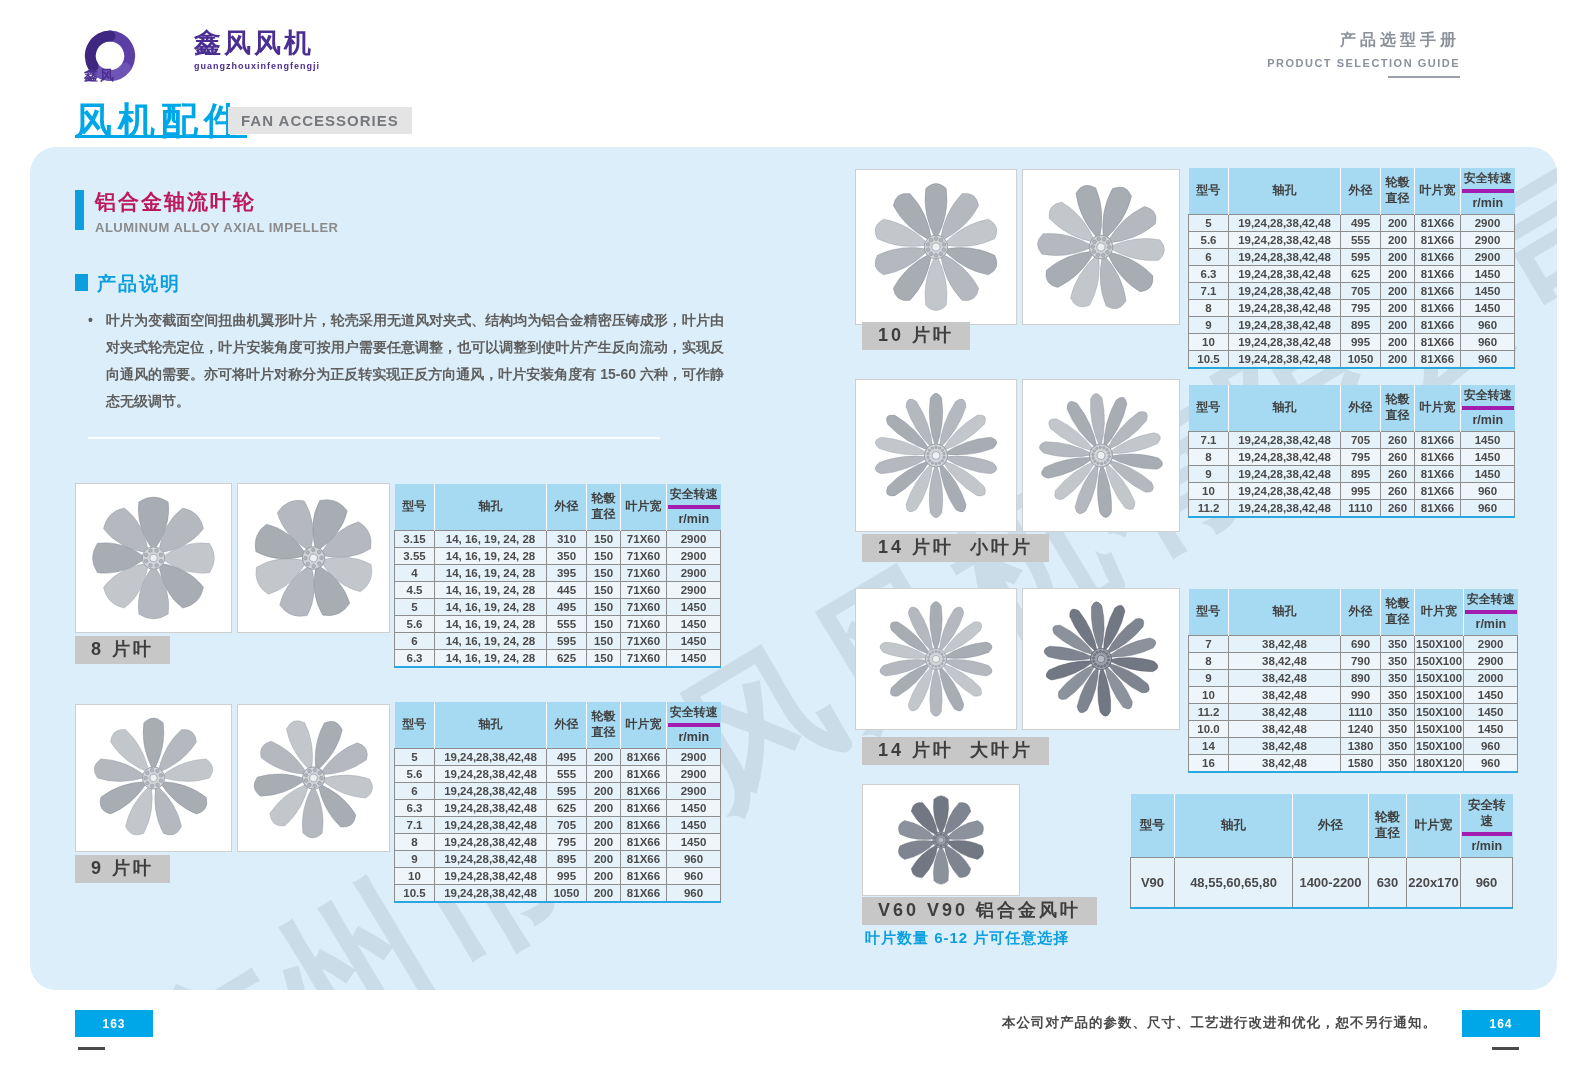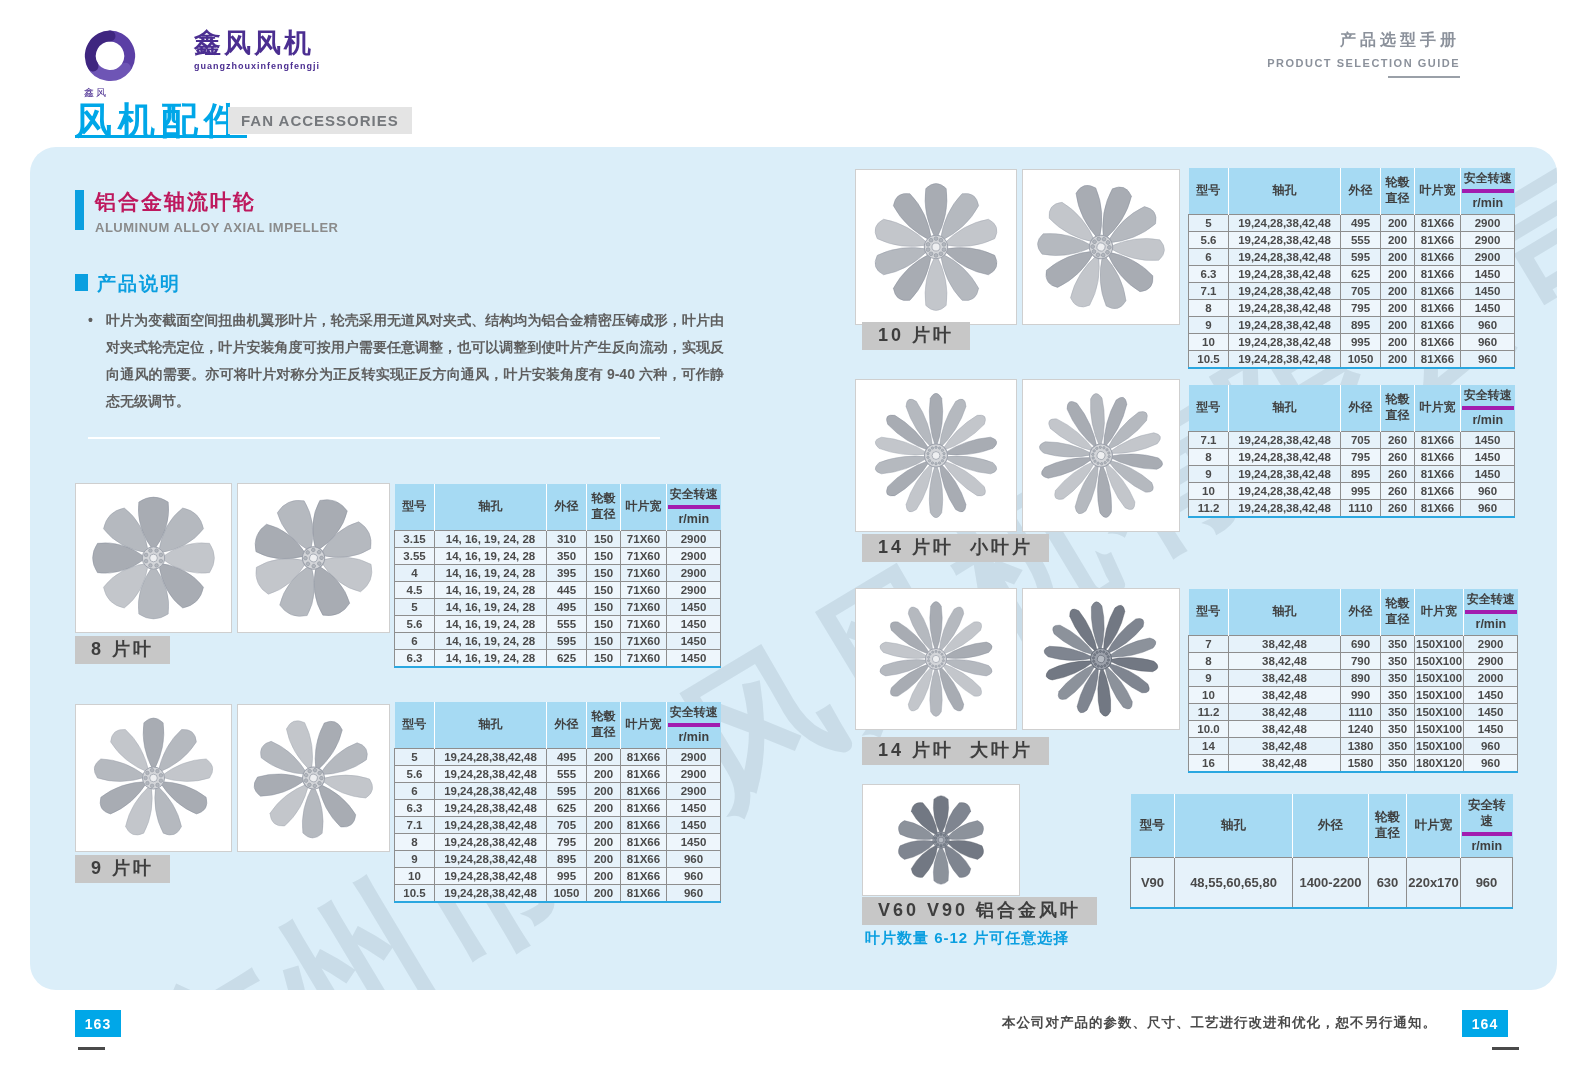--- a/index.html
+++ b/index.html
@@ -1,20 +1,20 @@
 <!DOCTYPE html>
 <html><head>
 <meta charset="utf-8">
 <style>
   html,body{margin:0;padding:0;background:#fff;}
   .page{position:relative;width:1587px;height:1077px;background:#ffffff;overflow:hidden;
         font-family:"Liberation Sans","DejaVu Sans",sans-serif;}
   
   .logo{position:absolute;left:84px;top:30px;display:flex;align-items:flex-start;}
-  .logo-mark{position:absolute;left:0px;top:56px;font-size:10px;font-weight:normal;color:#4b2e91;letter-spacing:2px;}
+  .logo-mark{position:absolute;left:0px;top:37px;font-size:14px;font-weight:bold;color:#4b2e91;letter-spacing:2px;}
   .logo-texts{margin-left:58px;}
   .logo-cn{font-size:27px;font-weight:bold;color:#4b2e91;letter-spacing:3px;line-height:1;}
   .logo-sub{font-size:9px;font-weight:bold;color:#4b2e91;margin-top:4px;letter-spacing:1px;}
   .manual{position:absolute;right:127px;top:30px;text-align:right;}
   .manual-cn{font-size:16px;font-weight:bold;color:#8b919b;letter-spacing:4px;}
   .manual-en{font-size:11px;font-weight:bold;color:#8b919b;letter-spacing:1.5px;margin-top:6px;}
   .manual-line{position:absolute;right:127px;top:76px;width:72px;height:2px;background:#9aa0a8;}
   
   .page-title{position:absolute;left:75px;top:96px;font-size:37px;font-weight:bold;color:#00a7e8;letter-spacing:6px;text-decoration:underline;}
   .page-title-en{position:absolute;left:228px;top:107px;background:#e4e4e4;color:#75787c;
@@ -52,21 +52,21 @@
   table.spec .sp-top{border-bottom:4px solid #a21caf;padding-bottom:2px;}
   table.spec .sp-bot{padding-top:2px;font-size:12.5px;}
   table.spec td{border:1px solid #8e8e8e;font-size:11.5px;font-weight:bold;color:#4a4a4a;
                 text-align:center;height:16px;padding:0 1px;background:#eef6fc;overflow:hidden;white-space:nowrap;}
   table.spec tbody tr:nth-child(odd) td{background:#e6f2fa;}
   .std .c0{width:40px}.std .c1{width:112px}.std .c2{width:40px}.std .c3{width:34px}.std .c4{width:46px}.std .c5{width:54px}
   .vt .c0{width:44px}.vt .c1{width:118px}.vt .c2{width:76px}.vt .c3{width:38px}.vt .c4{width:54px}.vt .c5{width:52px}
   .vt table.spec td{height:49px;font-size:13px;}
   .vt table.spec th{font-size:12.5px;}
   
-  .pagenum{position:absolute;width:46px;height:27px;background:#00a7e8;color:#fff;font-size:14px;
+  .pagenum{position:absolute;width:78px;height:27px;background:#00a7e8;color:#fff;font-size:12px;
            font-weight:bold;display:flex;align-items:center;justify-content:center;letter-spacing:1px;}
   .pagenum-line{position:absolute;width:27px;height:3px;background:#4a4a4a;}
   .footer-note{position:absolute;right:150px;top:1014px;font-size:13.5px;font-weight:bold;color:#4a4a4a;letter-spacing:1px;}
   .imgbox svg{display:block;}
   .rot svg{transform:rotate(21deg);}
 </style>
 </head>
 <body>
 
 <div class="page">
@@ -101,21 +101,21 @@
         <div class="sec-bar"></div>
         <div class="sec-cn">铝合金轴流叶轮</div>
         <div class="sec-en">ALUMINUM ALLOY AXIAL IMPELLER</div>
       </div>
       <div class="desc-head">
         <div class="desc-sq"></div>
         <div class="desc-cn">产品说明</div>
       </div>
       <div class="desc-body">
         <span class="desc-bullet">•</span>
-        <span>叶片为变截面空间扭曲机翼形叶片，轮壳采用无道风对夹式、结构均为铝合金精密压铸成形，叶片由对夹式轮壳定位，叶片安装角度可按用户需要任意调整，也可以调整到使叶片产生反向流动，实现反向通风的需要。亦可将叶片对称分为正反转实现正反方向通风，叶片安装角度有 9-40 六种，可作静态无级调节。</span>
+        <span>叶片为变截面空间扭曲机翼形叶片，轮壳采用无道风对夹式、结构均为铝合金精密压铸成形，叶片由对夹式轮壳定位，叶片安装角度可按用户需要任意调整，也可以调整到使叶片产生反向流动，实现反向通风的需要。亦可将叶片对称分为正反转实现正反方向通风，叶片安装角度有 15-60 六种，可作静态无级调节。</span>
       </div>
       <div class="desc-divider"></div>
 
       <div class="imgbox" style="left:45px;top:336px;width:157px;height:150px;">
           <svg viewBox="0 0 200 200" width="100%" height="100%">
             <path d="M100,90 Q74,55 79,20 Q100,6 121,20 Q126,55 100,90 Z" fill="hsl(218,7%,68%)" stroke="hsl(218,9%,56%)" stroke-width="0.6" transform="rotate(0 100 100)"></path>
             <path d="M100,90 Q74,55 79,20 Q100,6 121,20 Q126,55 100,90 Z" fill="hsl(218,7%,73%)" stroke="hsl(218,9%,61%)" stroke-width="0.6" transform="rotate(45 100 100)"></path>
             <path d="M100,90 Q74,55 79,20 Q100,6 121,20 Q126,55 100,90 Z" fill="hsl(218,7%,78%)" stroke="hsl(218,9%,66%)" stroke-width="0.6" transform="rotate(90 100 100)"></path>
             <path d="M100,90 Q74,55 79,20 Q100,6 121,20 Q126,55 100,90 Z" fill="hsl(218,7%,68%)" stroke="hsl(218,9%,56%)" stroke-width="0.6" transform="rotate(135 100 100)"></path>
             <path d="M100,90 Q74,55 79,20 Q100,6 121,20 Q126,55 100,90 Z" fill="hsl(218,7%,73%)" stroke="hsl(218,9%,61%)" stroke-width="0.6" transform="rotate(180 100 100)"></path>

